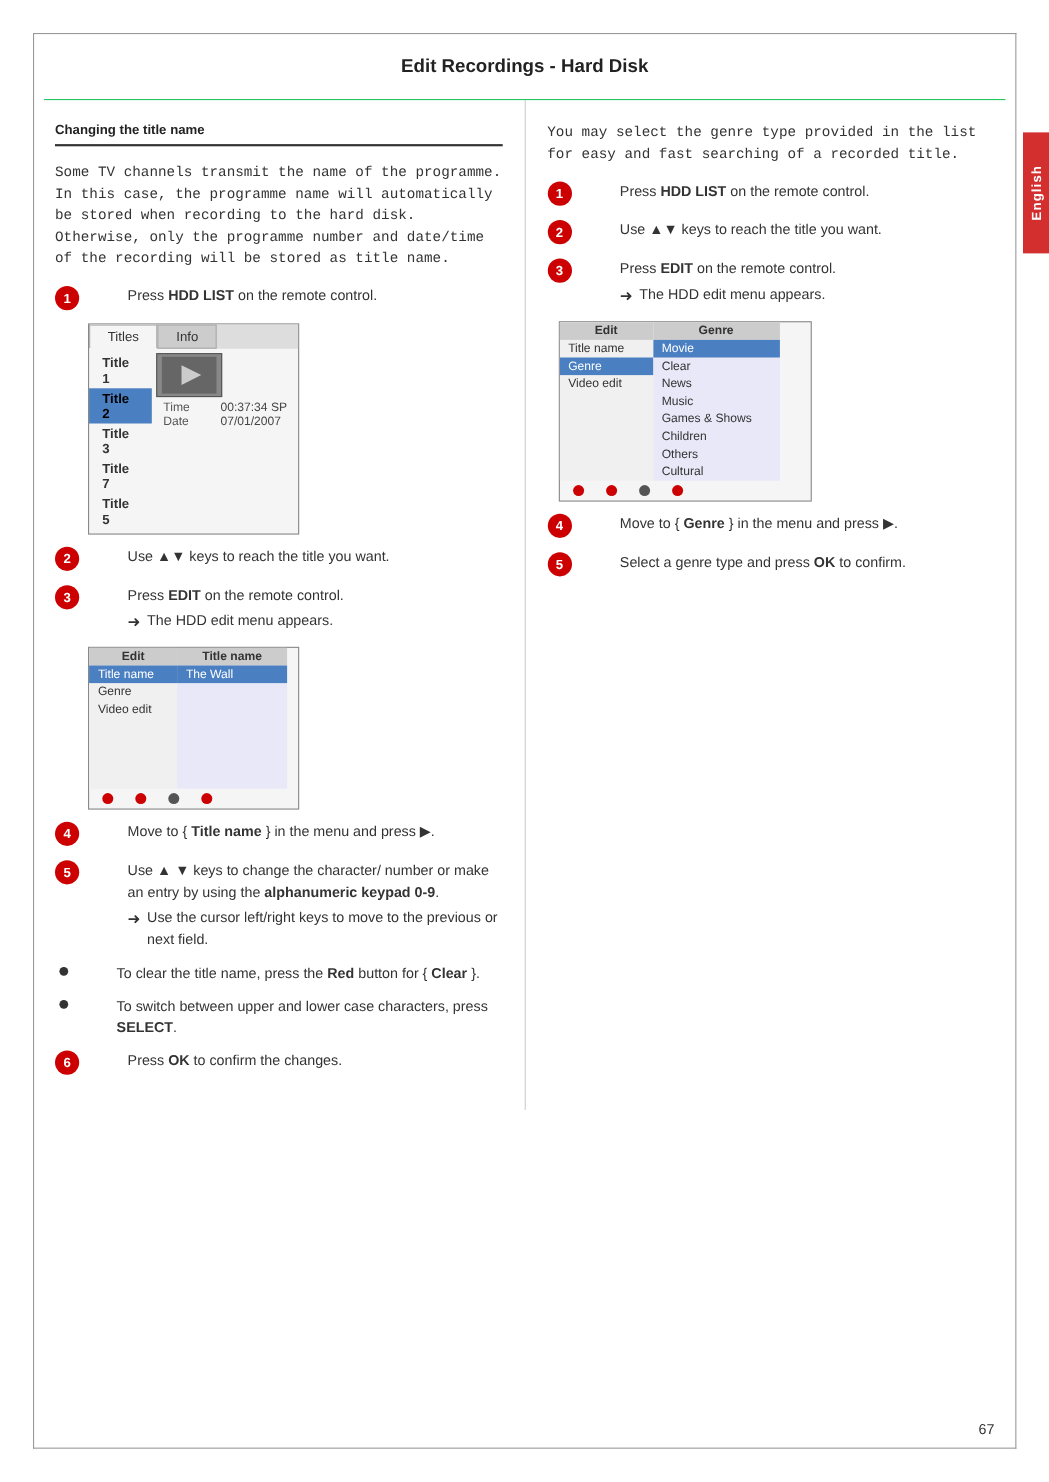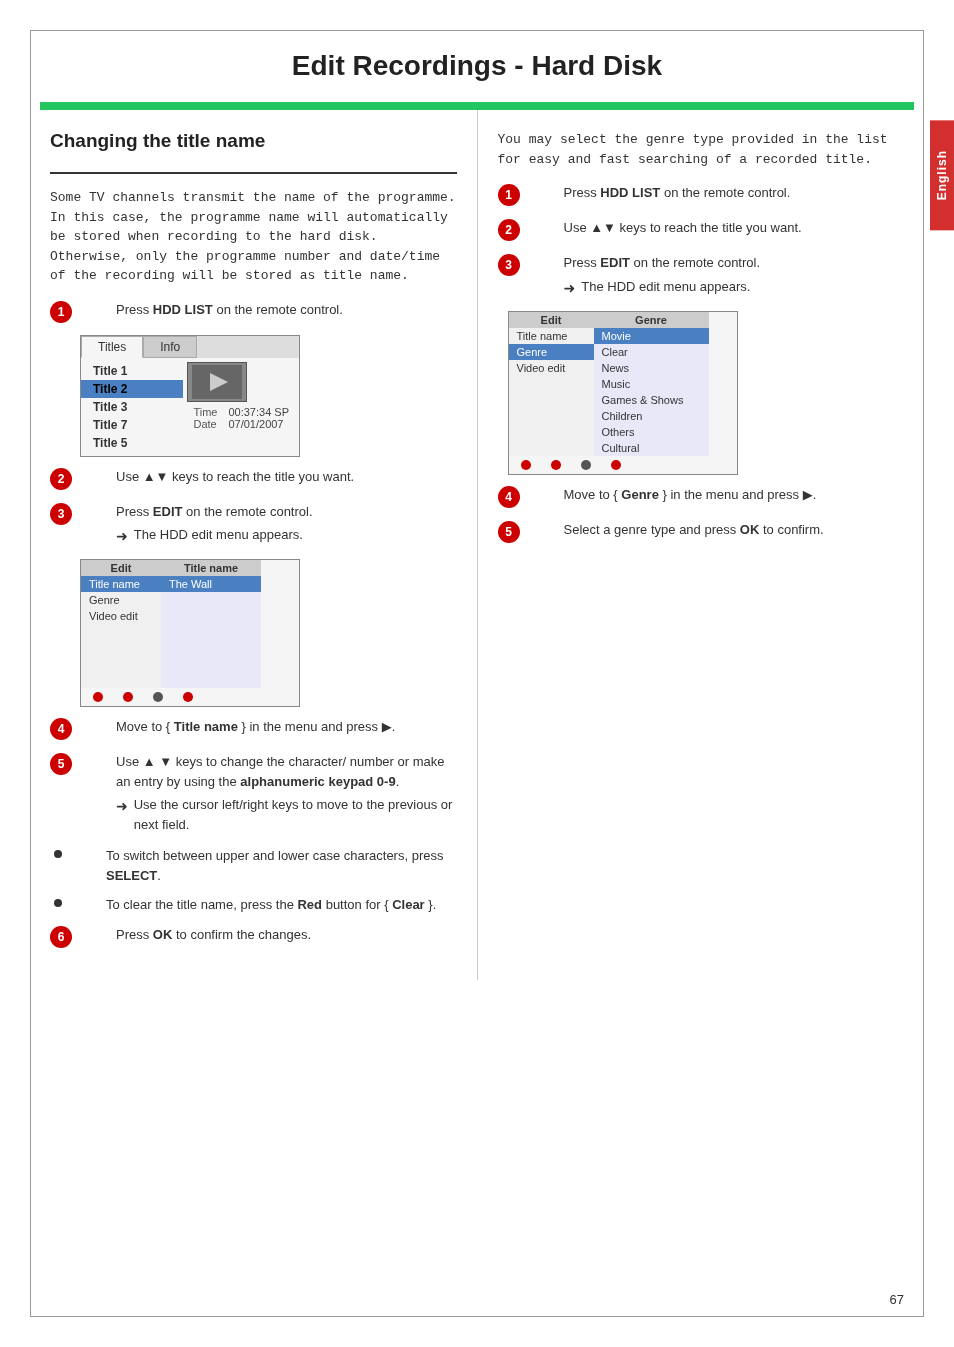--- a/index.html
+++ b/index.html
@@ -27,24 +27,24 @@
       width: 1px; background: #999;
     }
     .page-border-right {
       position: absolute; top: 30px; bottom: 30px; right: 30px;
       width: 1px; background: #999;
     }
 
     
     .page-title {
       text-align: center;
-      font-size: 28px;
+      font-size: 17px;
       font-weight: bold;
       padding: 50px 60px 20px 60px;
-      border-bottom: 8px solid #22c55e;
+      border-bottom: 1px solid #22c55e;
       margin: 0 40px;
     }
 
     
     .lang-tab {
       position: absolute;
       top: 120px;
       right: 0px;
       background: #d32f2f;
       color: #fff;
@@ -70,24 +70,24 @@
       border-right: 1px solid #ccc;
     }
 
     .right-column {
       flex: 1;
       padding: 20px 10px 20px 20px;
     }
 
     
     .section-heading {
-      font-size: 19px;
+      font-size: 12px;
       font-weight: bold;
       border-bottom: 2px solid #333;
-      padding-bottom: 20px;
+      padding-bottom: 6px;
       margin-bottom: 14px;
     }
 
     
     .body-text {
       font-size: 13px;
       line-height: 1.5;
       margin-bottom: 14px;
       color: #333;
       font-family: Liberation Mono, monospace;
@@ -158,21 +158,21 @@
       background: #333;
       border-radius: 50%;
       margin-top: 4px;
     }
 
     
     .ui-mockup {
       border: 1px solid #888;
       margin: 10px 0 10px 30px;
       background: #f5f5f5;
-      width: 220px;
+      width: 192px;
     }
 
     .ui-mockup-tabs {
       display: flex;
       background: #ddd;
     }
     .ui-tab {
       padding: 3px 16px;
       font-size: 12px;
       color: #333;
@@ -200,21 +200,21 @@
       color: #000000;
     }
 
     .ui-info-area {
       padding: 4px 6px;
       font-size: 11px;
       color: #444;
     }
     .ui-info-row {
       display: flex;
-      gap: 5px;
+      gap: 22px;
     }
     .ui-info-label {
       color: #555;
       min-width: 30px;
     }
 
     
     .thumb-placeholder {
       width: 60px;
       height: 40px;
@@ -419,28 +419,28 @@
         <div class="sub-step">
           <span class="arrow-right">➜</span>
           <span>Use the cursor left/right keys to move to the previous or next field.</span>
         </div>
       </div>
     </div>
 
     <div class="bullet-item">
       <div class="bullet-dot"></div>
       <div class="step-text">
-        To switch between upper and lower case characters, press <b>SELECT</b>.
+        To clear the title name, press the <b>Red</b> button for { <b>Clear</b> }.
       </div>
     </div>
 
     <div class="bullet-item">
       <div class="bullet-dot"></div>
       <div class="step-text">
-        To clear the title name, press the <b>Red</b> button for { <b>Clear</b> }.
+        To switch between upper and lower case characters, press <b>SELECT</b>.
       </div>
     </div>
 
     <div class="step" style="margin-top:10px;">
       <div class="step-number">6</div>
       <div class="step-text">
         Press <b>OK</b> to confirm the changes.
       </div>
     </div>
 

